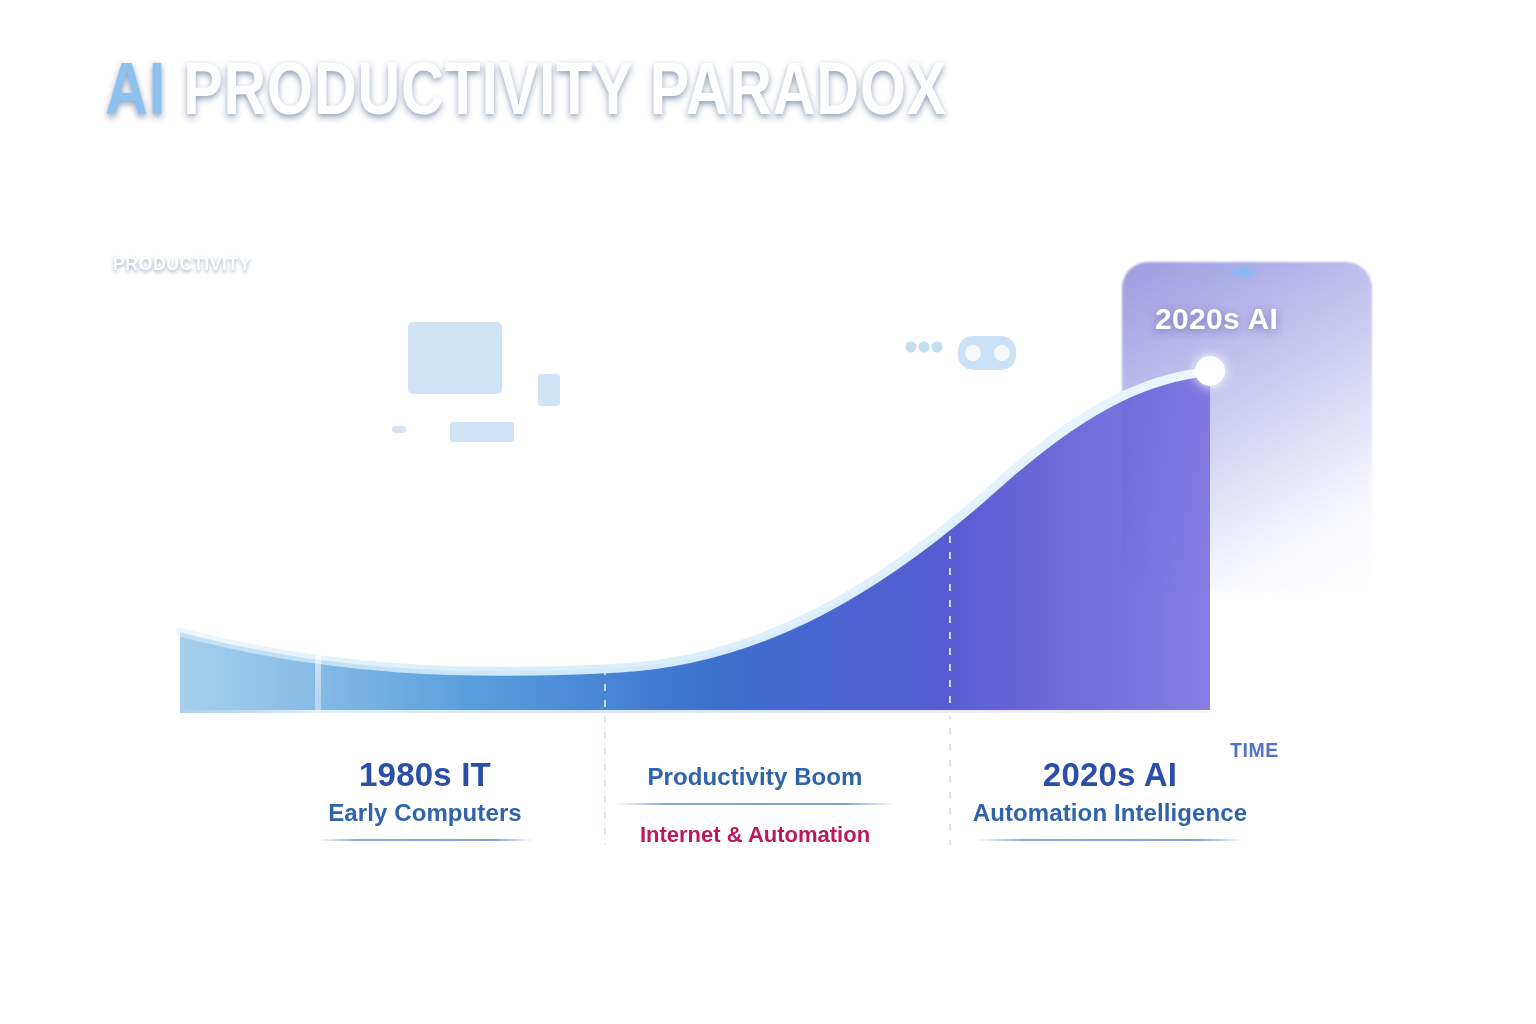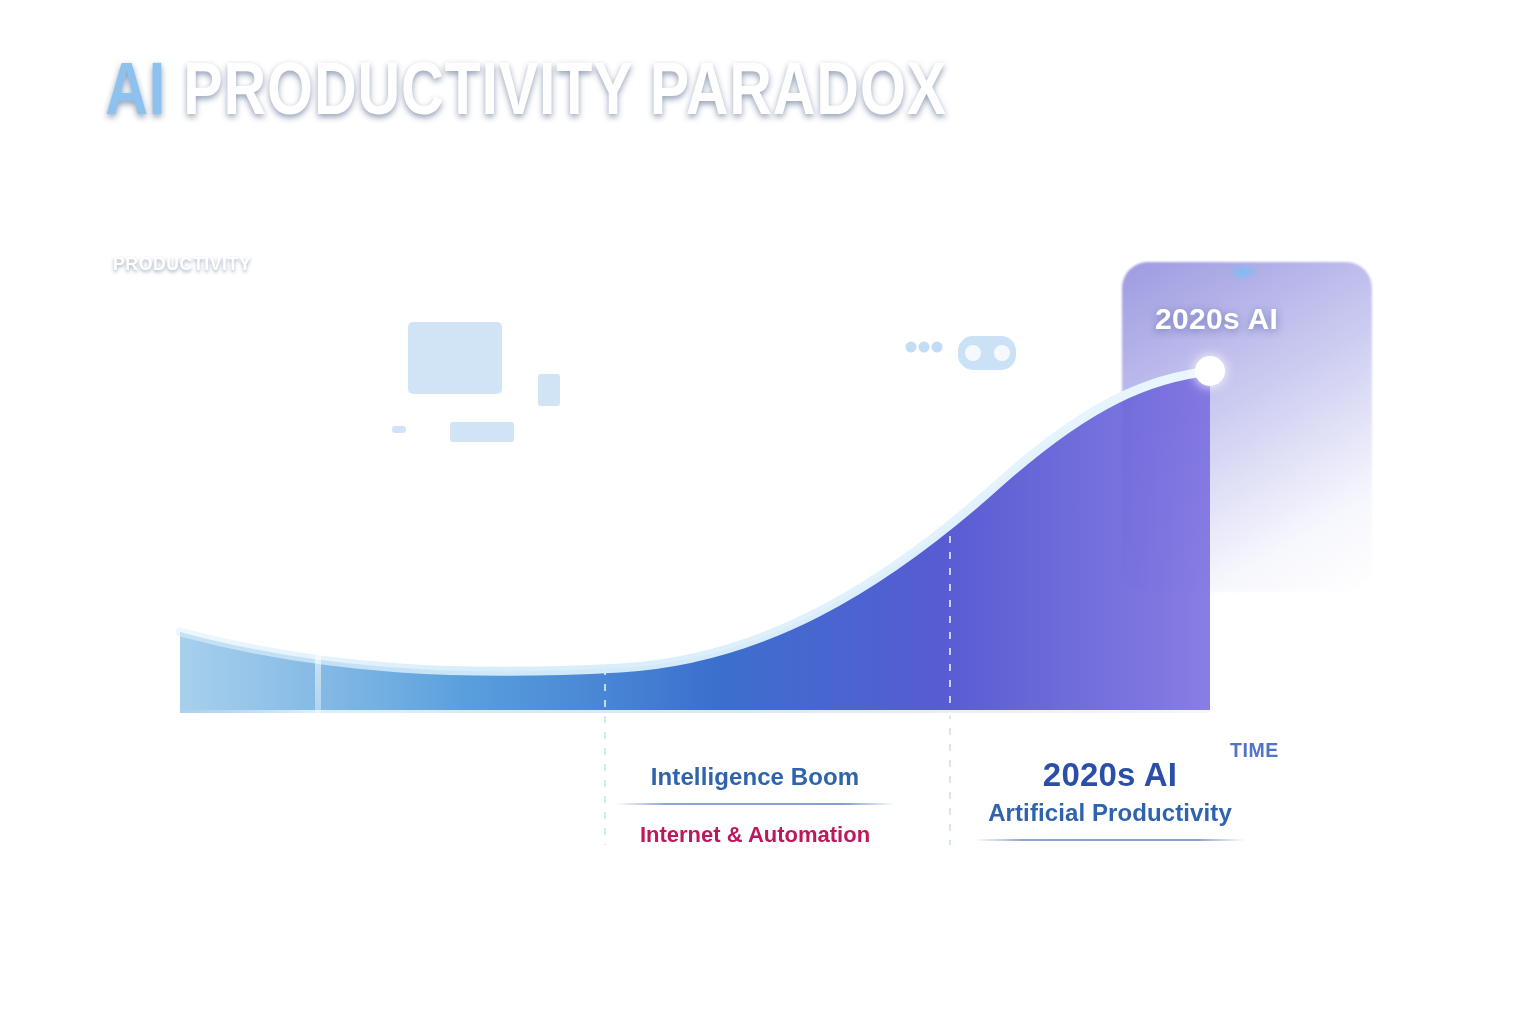--- a/index.html
+++ b/index.html
@@ -263,27 +263,33 @@
     </g>
 
     <circle cx="1210" cy="371" r="15" fill="#ffffff" filter="url(#softGlow)"></circle>
   </svg>
 
   <div class="axis-label y-label">PRODUCTIVITY</div>
   <div class="axis-label x-label">TIME</div>
 
   <div class="end-annot">2020s AI</div>
 
+  <div class="era" id="era-1980">
+    <div class="era-title">1980s IT</div>
+    <div class="era-sub">Early Computers</div>
+    <div class="era-rule"></div>
+    <div class="era-note"></div>
+  </div>
 
   <div class="era" id="era-1990">
-    <div class="era-sub">Intelligence Boom</div>
+    <div class="era-sub">Productivity Boom</div>
     <div class="era-rule"></div>
     <div class="era-note">Internet &amp; Automation</div>
   </div>
 
   <div class="era" id="era-2020">
     <div class="era-title">2020s AI</div>
-    <div class="era-sub">Artificial Productivity</div>
+    <div class="era-sub">Automation Intelligence</div>
     <div class="era-rule"></div>
     <div class="era-note"></div>
   </div>
 
 </div>
 
 </body></html>

